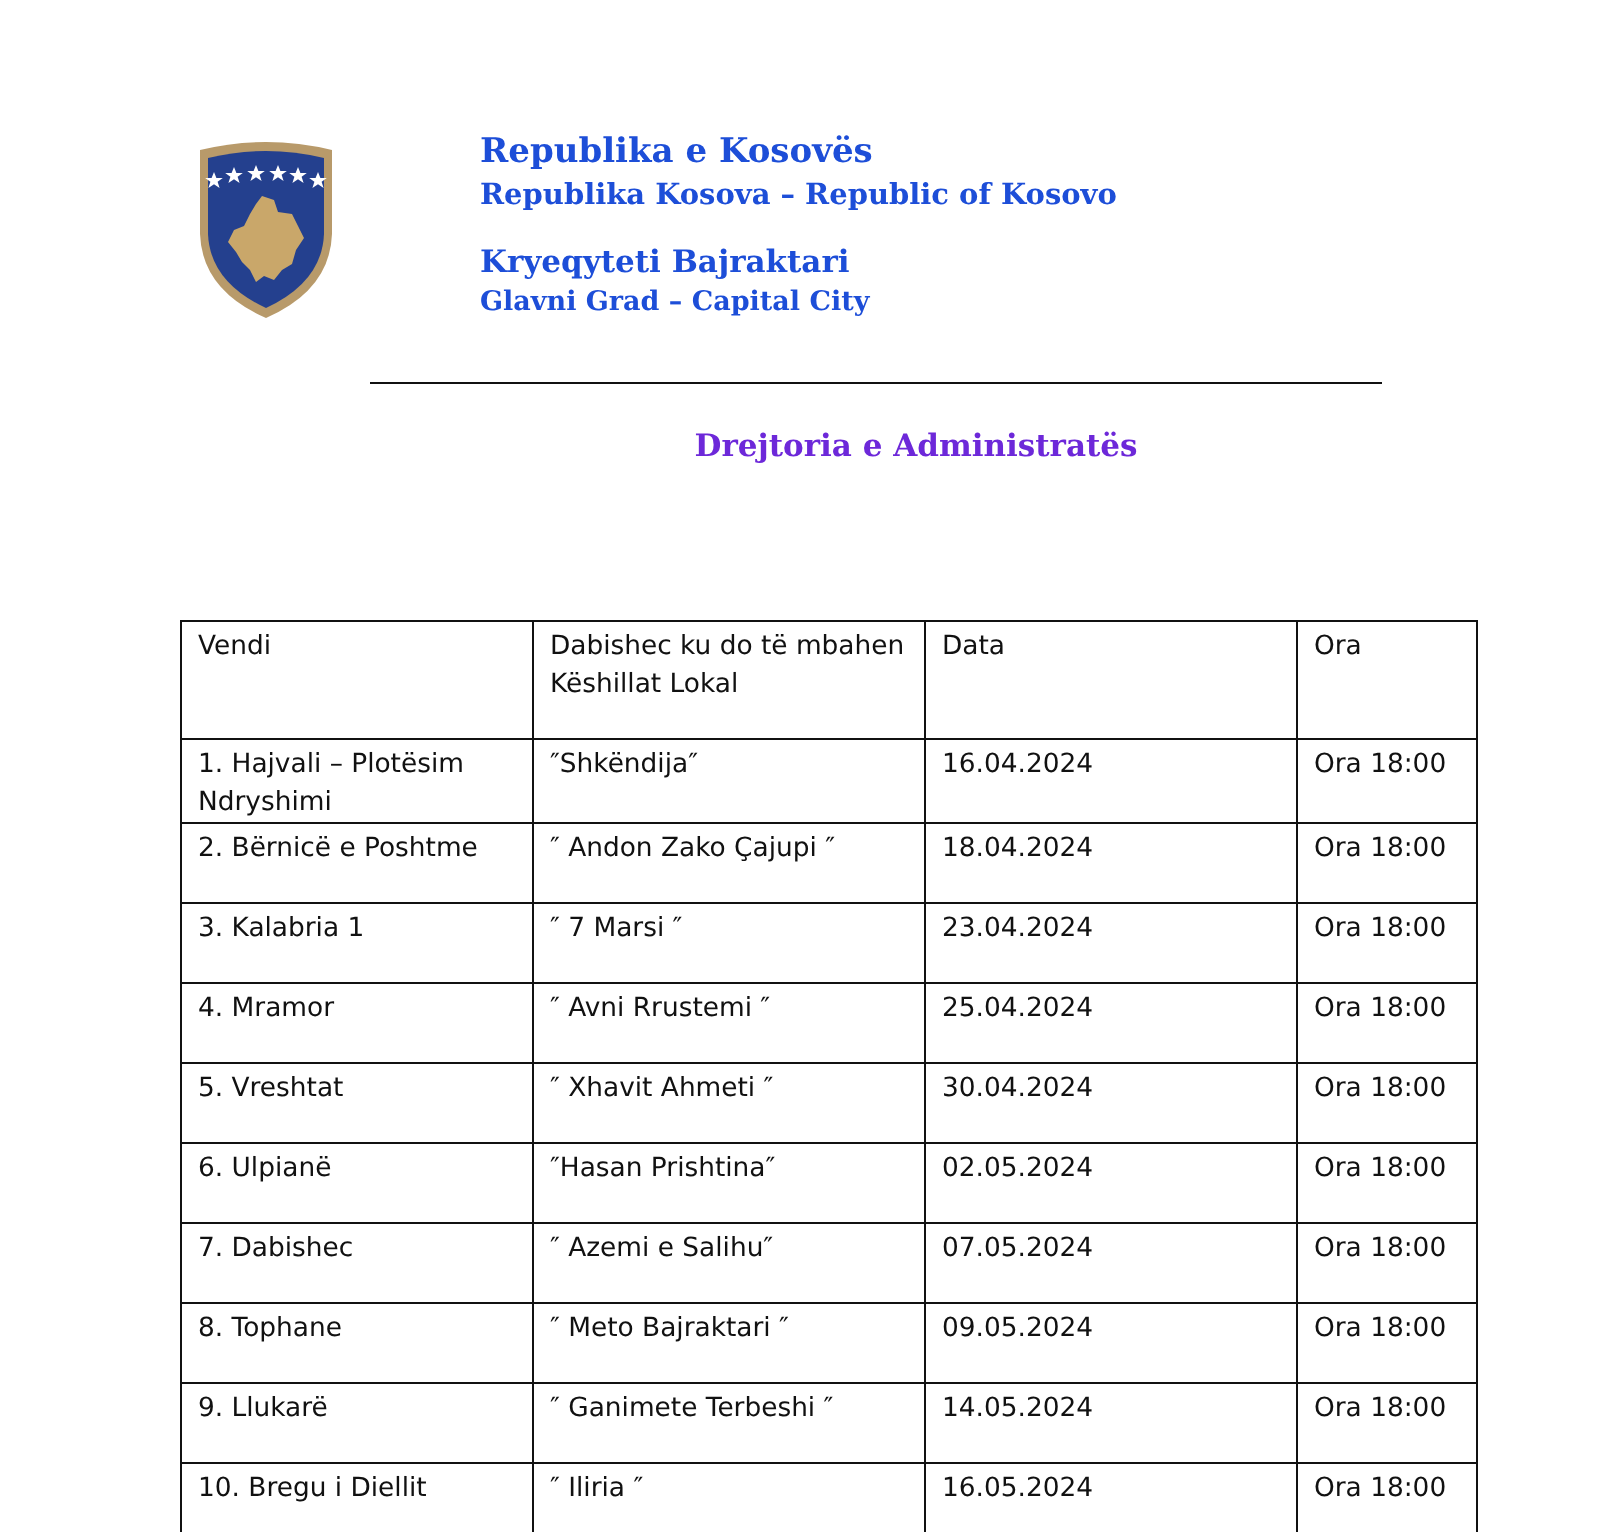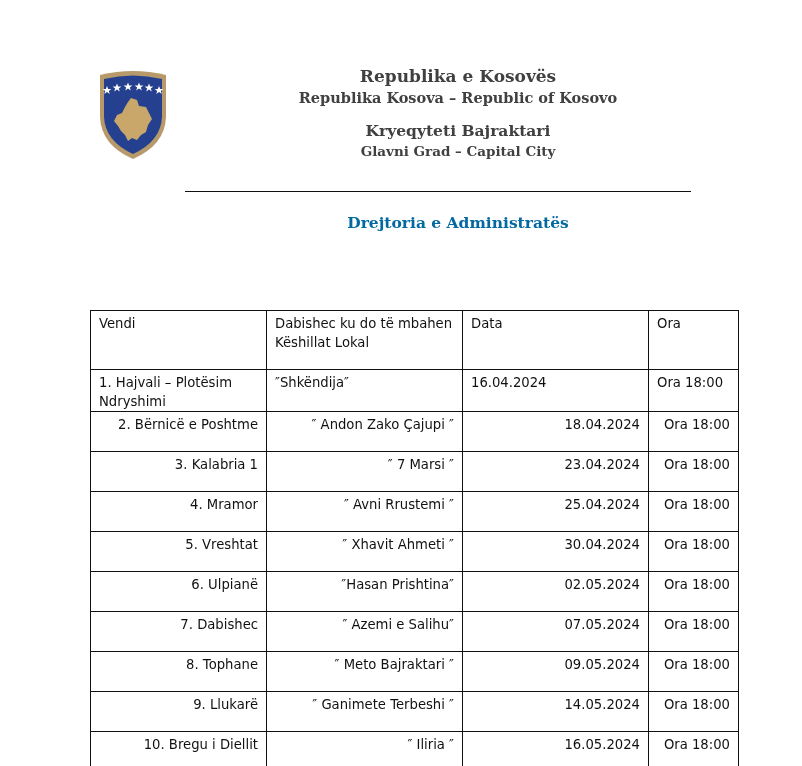--- a/index.html
+++ b/index.html
@@ -1,30 +1,30 @@
 <!DOCTYPE html>
 <html><head>
   <meta charset="utf-8">
   <style>
     html, body { margin: 0; padding: 0; background: #ffffff; }
     body { width: 802px; height: 766px; position: relative; overflow: hidden; font-family: "Liberation Sans", sans-serif; color: #000; }
     .emblem { position: absolute; left: 97px; top: 69px; width: 72px; height: 92px; }
-    .hdr { position: absolute; left: 240px; width: 436px; text-align: center; font-family: "DejaVu Serif", "Liberation Serif", serif; font-weight: bold; color: #404040; }
+    .hdr { position: absolute; left: 240px; width: 436px; text-align: left; font-family: "DejaVu Serif", "Liberation Serif", serif; font-weight: bold; color: #1d4ed8; }
     .h1 { top: 66px; font-size: 17px; }
     .h2 { top: 89px; font-size: 14.5px; }
     .h3 { top: 121px; font-size: 15.5px; }
     .h4 { top: 143px; font-size: 13.5px; }
     .rule { position: absolute; left: 185px; top: 191px; width: 506px; height: 0; border-top: 1.3px solid #111; }
-    .dept { position: absolute; left: 240px; width: 436px; top: 213px; text-align: center; font-family: "DejaVu Serif", "Liberation Serif", serif; font-weight: bold; font-size: 15.5px; color: #0369a1; }
+    .dept { position: absolute; left: 240px; width: 436px; top: 213px; text-align: center; font-family: "DejaVu Serif", "Liberation Serif", serif; font-weight: bold; font-size: 15.5px; color: #6d28d9; }
     table.sched { position: absolute; left: 90px; top: 294px; width: 648px; border-collapse: collapse; table-layout: fixed; margin-top: 16px; }
     table.sched td { border: 1.2px solid #111; vertical-align: top; padding: 3px 8px 0 8px; font-family: "DejaVu Sans", "Liberation Sans", sans-serif; font-size: 13.2px; line-height: 19px; color: #111; }
     col.c1 { width: 176px; } col.c2 { width: 196px; } col.c3 { width: 186px; } col.c4 { width: 90px; }
     tr.head td { height: 55px; }
     tr.r1 td { height: 37px; }
-    tr.rr td { height: 36px; text-align: right; }
+    tr.rr td { height: 36px; }
   </style>
 </head>
 <body>
 
 <svg class="emblem" viewBox="0 0 72 92">
   <path d="M3 6 Q36 -2 69 6 L69 48 Q68 76 36 90 Q4 76 3 48 Z" fill="#b89a6a"></path>
   <path d="M7 10 Q36 3 65 10 L65 48 Q64 72 36 85 Q8 72 7 48 Z" fill="#24408e"></path>
   <g fill="#ffffff">
     <polygon points="10,17 11.2,20 14.4,20 11.8,21.9 12.8,25 10,23.1 7.2,25 8.2,21.9 5.6,20 8.8,20"></polygon>
     <polygon points="20,14.5 21.2,17.5 24.4,17.5 21.8,19.4 22.8,22.5 20,20.6 17.2,22.5 18.2,19.4 15.6,17.5 18.8,17.5"></polygon>

